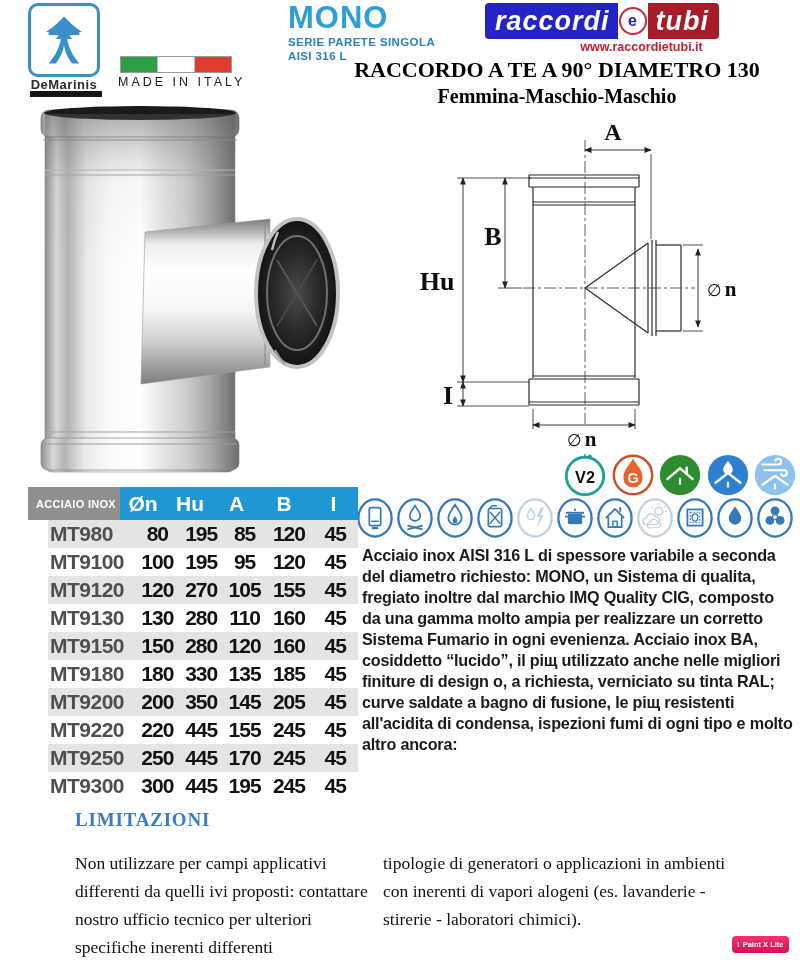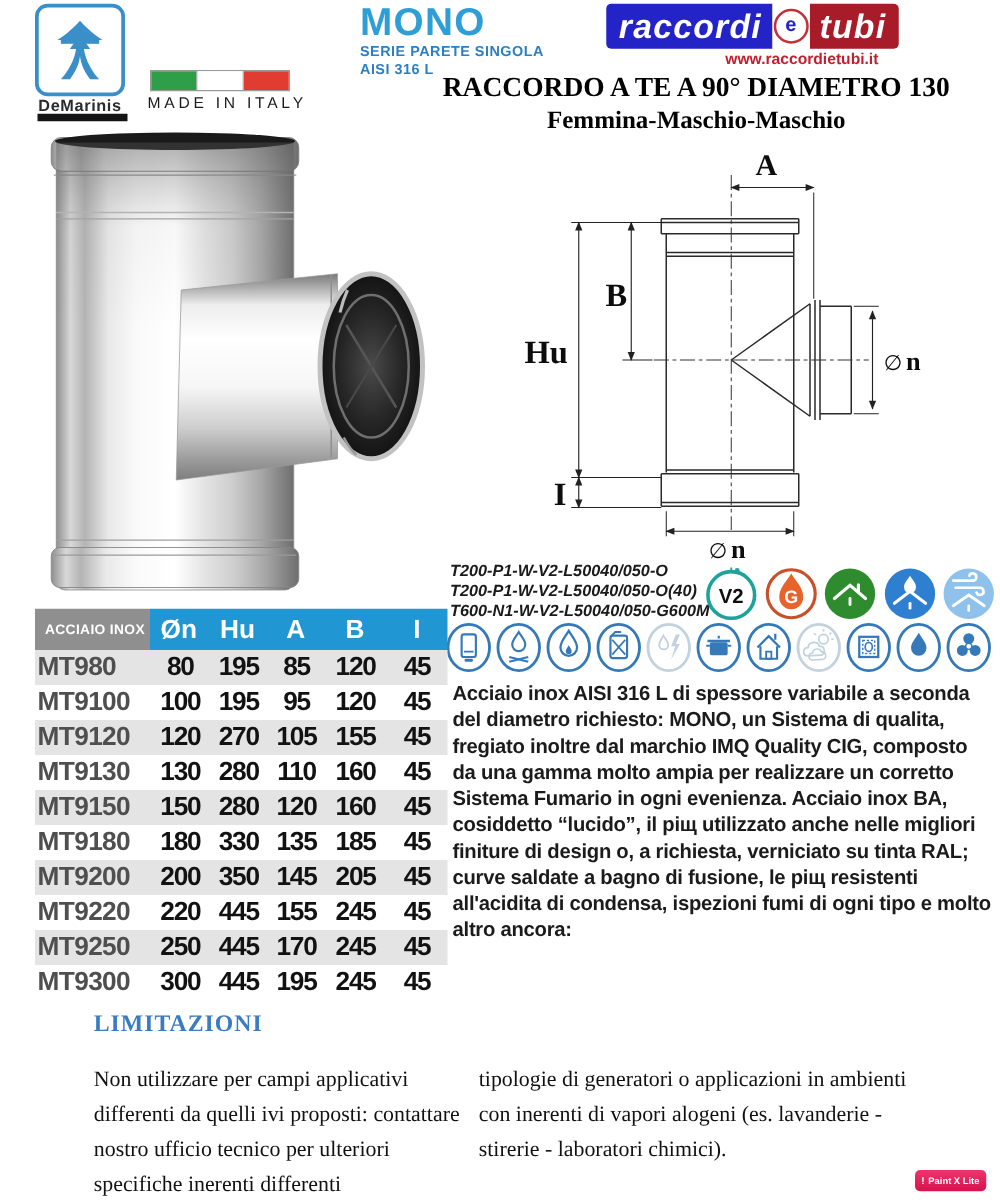--- a/index.html
+++ b/index.html
@@ -53,21 +53,21 @@
   .ic-off{color:#c3d2df;}
 
   
   .spec-table{left:28px;top:487px;width:330px;}
   .t-head{display:flex;height:33px;}
   .th-model{width:92px;background:#8f8f8f;color:#fff;font-size:11px;font-weight:bold;
             display:flex;align-items:center;padding-left:8px;letter-spacing:.3px;}
   .th-nums{display:flex;background:#2096d2;flex:1;}
   .th-num{color:#fff;font-weight:bold;font-size:21px;display:flex;align-items:center;justify-content:center;}
   .c1{width:46px;} .c2{width:48px;} .c3{width:45px;} .c4{width:50px;} .c5{width:49px;}
-  .t-row{display:flex;height:28px;align-items:center;}
+  .t-row{display:flex;height:28px;align-items:center;margin-left:20px;}
   .t-row:nth-child(odd){background:#e4e4e4;}
   .t-row .c0{width:92px;padding-left:2px;font-size:21px;font-weight:bold;color:#4f4f4f;letter-spacing:-.5px;}
   .t-row .num{font-size:21px;font-weight:bold;color:#121212;text-align:center;letter-spacing:-1px;}
 
   
   .desc{left:362px;top:545px;width:434px;font-size:16.2px;font-weight:bold;color:#1b1b1b;
         line-height:21px;letter-spacing:-.2px;}
 
   
   .limit-h{left:75px;top:809px;font-family:"Liberation Serif",serif;font-size:19px;font-weight:bold;
@@ -235,25 +235,20 @@
     <g font-family="'Liberation Serif',serif" font-weight="bold" fill="#0d0d0d">
       <text x="218" y="28" font-size="24" text-anchor="middle">A</text>
       <text x="98" y="133" font-size="26" text-anchor="middle">B</text>
       <text x="42" y="178" font-size="26" text-anchor="middle">Hu</text>
       <text x="53" y="292" font-size="26" text-anchor="middle">I</text>
       <text x="312" y="184" font-size="21"><tspan font-family="'DejaVu Sans',sans-serif" font-weight="normal" font-size="17">∅</tspan><tspan dx="3">n</tspan></text>
       <text x="172" y="334" font-size="21"><tspan font-family="'DejaVu Sans',sans-serif" font-weight="normal" font-size="17">∅</tspan><tspan dx="3">n</tspan></text>
     </g>
   </svg>
 
-  <div class="abs codes">
-      <div class="code-line">T200-P1-W-V2-L50040/050-O</div>
-      <div class="code-line">T200-P1-W-V2-L50040/050-O(40)</div>
-      <div class="code-line">T600-N1-W-V2-L50040/050-G600M</div>
-    </div>
 
   <div class="abs row1">
       <div class="badge">
         <svg viewBox="0 0 48 48">
           <circle cx="24" cy="25" r="19.5" fill="#fff" stroke="#1fa29a" stroke-width="3"></circle>
           <circle cx="29" cy="4.5" r="2" fill="#1fa29a"></circle>
           <circle cx="34" cy="8" r="1.4" fill="#1fa29a"></circle>
           <line x1="24" y1="2" x2="24" y2="5.5" stroke="#1fa29a" stroke-width="1.5"></line>
           <text x="24" y="32" text-anchor="middle" font-size="17" font-weight="bold" fill="#101010" font-family="'Liberation Sans',sans-serif">V2</text>
         </svg>

